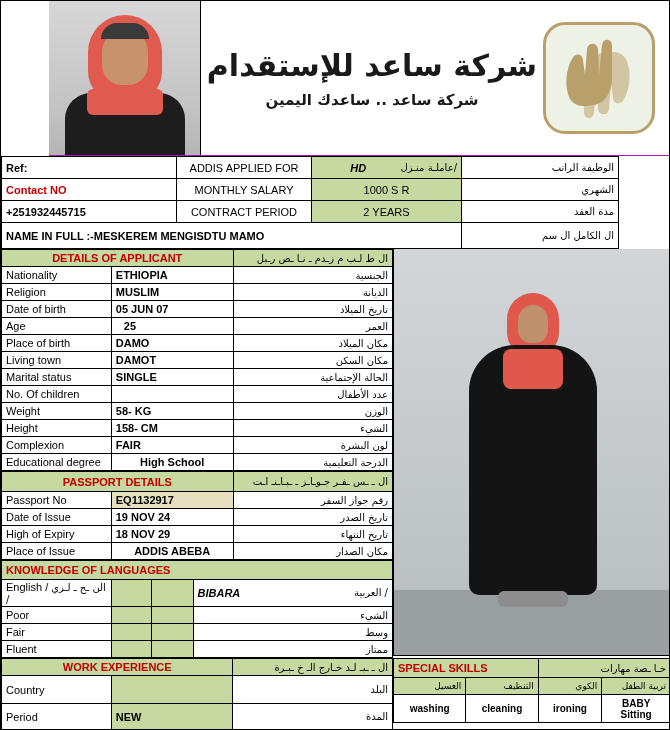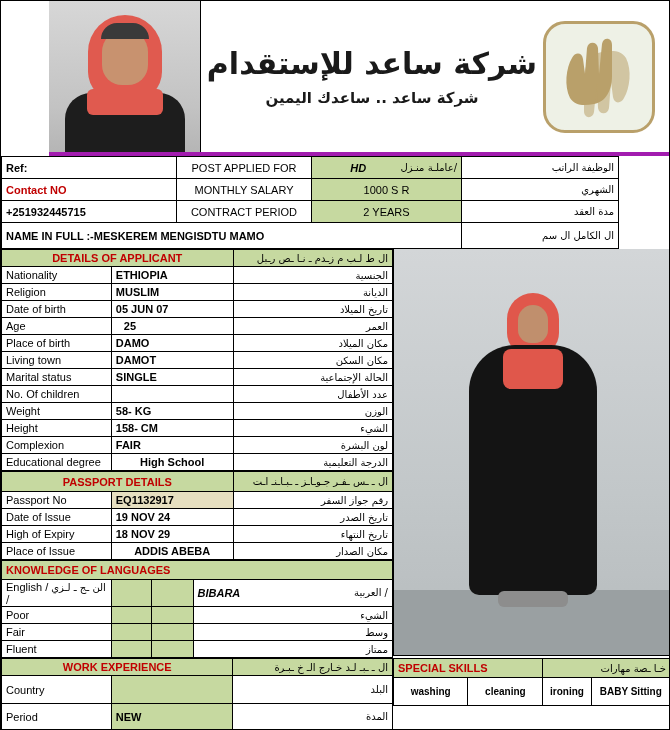--- a/index.html
+++ b/index.html
@@ -17,21 +17,21 @@
     width: 670px;
     height: 730px;
     border: 1px solid #000;
     overflow: hidden;
   }
 
   
   .header {
     display: flex;
     height: 155px;
-    border-bottom: 4px solid #a21caf;
+    border-bottom: 1px solid #a21caf;
     margin-left: 48px;
   }
   .header-photo {
     width: 152px;
     border-right: 1px solid #000;
     background: #cfcfcf;
     position: relative;
     overflow: hidden;
   }
   .header-title {
@@ -146,21 +146,21 @@
           <path d="M80 34 C86 46, 84 64, 78 74 C75 80, 68 80, 67 73 L65 58 L63 84 C62 91, 53 91, 52 84 L51 58 L48 88 C47 95, 38 95, 38 87 L38 56 C38 42, 44 30, 56 28 C66 26, 75 26, 80 34 Z" opacity="0.55"></path>
         </g>
       </svg>
     </div>
   </div>
 
   <table class="topinfo">
     <tbody>
         <tr>
       <td style="width:175px;" class="bold">Ref:</td>
-      <td style="width:135px;" class="center">POST  APPLIED  FOR</td>
+      <td style="width:135px;" class="center">ADDIS  APPLIED  FOR</td>
       <td class="green center bold" style="width:150px;">
         <span style="float:right;font-family:'DejaVu Sans',sans-serif;font-size:10px;font-weight:normal;">عاملـة منـزل/</span>
         <span style="font-style:italic;">HD</span>
       </td>
       <td class="right">الوظيفة الراتب</td>
     </tr>
     <tr>
       <td class="red">Contact NO</td>
       <td class="center">MONTHLY SALARY</td>
       <td class="green center">1000 S R</td>
@@ -357,20 +357,26 @@
     </div>
 
     <div style="width:278px;">
       <table>
         <tbody>
             <tr>
           <td class="sectitle" colspan="2" style="width:150px;height:19px;text-align:left;padding-left:4px;">SPECIAL SKILLS</td>
           <td class="green right" colspan="2" style="width:128px;">خـا ـصة مهارات</td>
         </tr>
         <tr>
+          <td class="green right tiny center" style="width:70px;height:17px;">الغسيل</td>
+          <td class="green right tiny center" style="width:70px;">التنظيف</td>
+          <td class="green right tiny center" style="width:66px;">الكوي</td>
+          <td class="green right tiny center" style="width:72px;">تربية الطفل</td>
+        </tr>
+        <tr>
           <td class="bold center small" style="height:28px;">washing</td>
           <td class="bold center small">cleaning</td>
           <td class="bold center small">ironing</td>
           <td class="bold center small">BABY Sitting</td>
         </tr>
       </tbody>
         </table>
     </div>
   </div>
 

